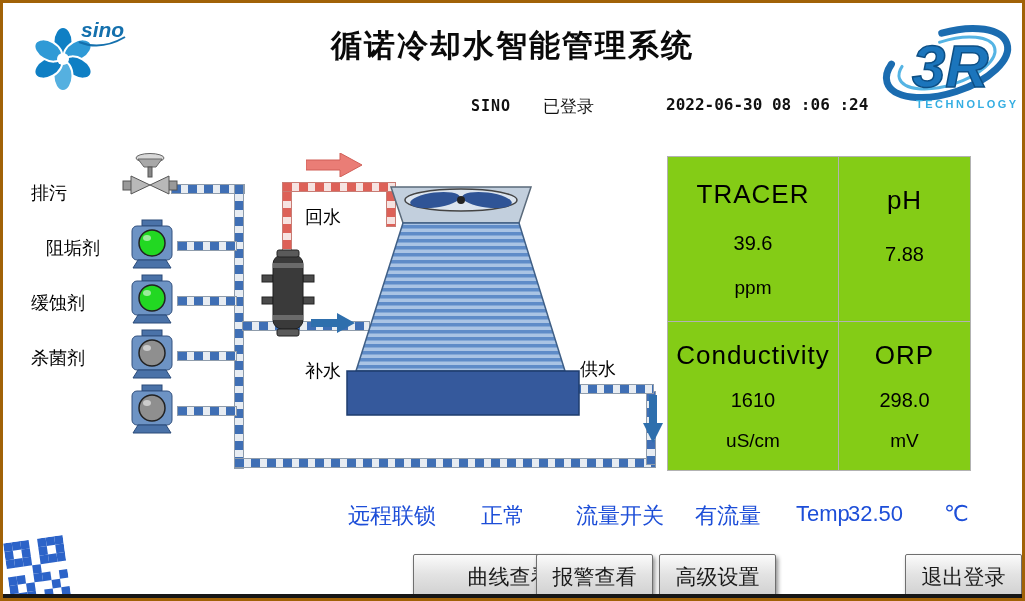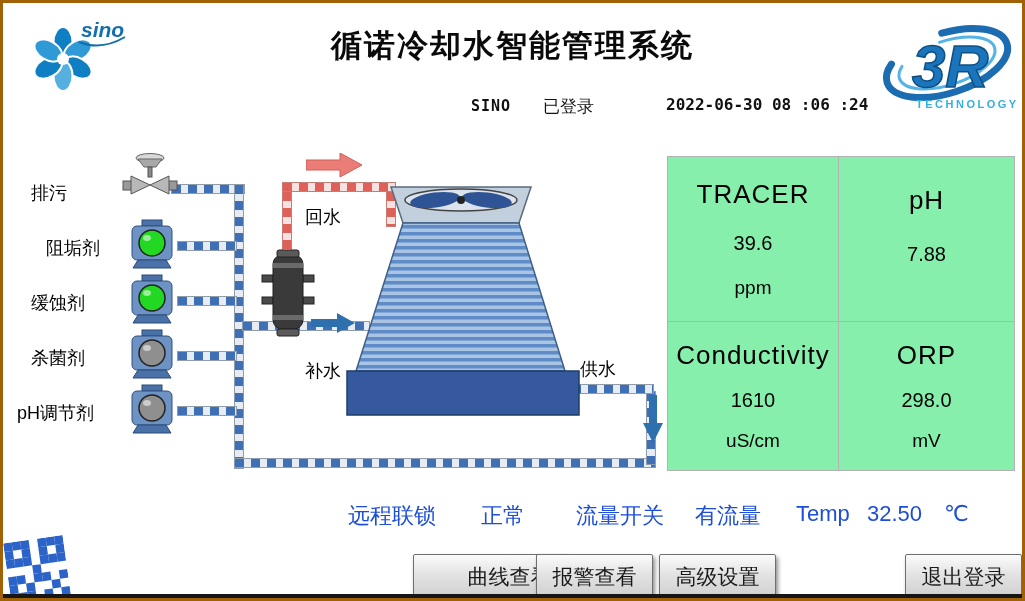--- a/index.html
+++ b/index.html
@@ -20,23 +20,23 @@
   
   .label{position:absolute; font-size:18px; color:#000; white-space:nowrap;}
   
   .pipe{position:absolute; box-sizing:border-box; border:1px solid #8f9cab; background-color:#e7ecf2;}
   .pipe-h{height:10px; background-image:repeating-linear-gradient(90deg,#3f6fb5 0 9px,rgba(0,0,0,0) 9px 16px);}
   .pipe-v{width:10px;  background-image:repeating-linear-gradient(180deg,#3f6fb5 0 9px,rgba(0,0,0,0) 9px 16px);}
   .pipe-red{border-color:#c97c74; background-color:#f6e3e1;}
   .pipe-red.pipe-h{background-image:repeating-linear-gradient(90deg,#dd6158 0 9px,rgba(0,0,0,0) 9px 16px);}
   .pipe-red.pipe-v{background-image:repeating-linear-gradient(180deg,#dd6158 0 9px,rgba(0,0,0,0) 9px 16px);}
   
-  .panel{position:absolute; left:664px; top:153px; width:348px; height:315px;
+  .panel{position:absolute; left:664px; top:153px; width:304px; height:315px;
          display:grid; grid-template-columns:171px 1fr; grid-template-rows:165px 1fr;
-         border:1px solid #b2b2b2; box-sizing:border-box; background:#86efac;}
+         border:1px solid #b2b2b2; box-sizing:border-box; background:#84cc16;}
   .cell{border-right:1px solid #b2b2b2; border-bottom:1px solid #b2b2b2;
         display:flex; flex-direction:column; justify-content:space-evenly; align-items:center; color:#000;}
   .cell:nth-child(2n){border-right:none;}
   .cell:nth-child(n+3){border-bottom:none;}
   .r-name{font-size:26px; letter-spacing:1px;}
   .r-value{font-size:20px;}
   .r-unit{font-size:19px;}
   
   .status{position:absolute; top:498px; font-size:22px; color:#1d4ed8; white-space:nowrap;}
   
@@ -172,21 +172,20 @@
     <rect x="6" y="7" width="40" height="34" rx="5" fill="#6d93c4" stroke="#33517e"></rect>
     <polygon points="12,41 40,41 45,49 7,49" fill="#4a72a8" stroke="#2a4a78"></polygon>
     <circle cx="26" cy="24" r="13" stroke="#222" stroke-width="1.5" fill="#8f8f8f"></circle>
     <ellipse cx="21" cy="19" rx="4" ry="3" fill="rgba(255,255,255,0.55)"></ellipse>
   </svg>
 
   <span class="label" style="left:28px; top:178px;">排污</span>
   <span class="label" style="left:43px; top:233px;">阻垢剂</span>
   <span class="label" style="left:28px; top:288px;">缓蚀剂</span>
   <span class="label" style="left:28px; top:343px;">杀菌剂</span>
-  <span class="label" style="left:14px; top:398px;">pH调节剂</span>
   <span class="label" style="left:302px; top:202px;">回水</span>
   <span class="label" style="left:302px; top:356px;">补水</span>
   <span class="label" style="left:577px; top:354px;">供水</span>
 
   <div class="panel">
     <div class="cell">
       <div class="r-name">TRACER</div>
       <div class="r-value">39.6</div>
       <div class="r-unit">ppm</div>
     </div>
@@ -205,21 +204,21 @@
       <div class="r-value">298.0</div>
       <div class="r-unit">mV</div>
     </div>
   </div>
 
   <span class="status" style="left:345px;">远程联锁</span>
   <span class="status" style="left:478px;">正常</span>
   <span class="status" style="left:573px;">流量开关</span>
   <span class="status" style="left:692px;">有流量</span>
   <span class="status" style="left:793px;">Temp</span>
-  <span class="status" style="left:864px;">32.50</span>
+  <span class="status" style="left:845px;">32.50</span>
   <span class="status" style="left:941px;">℃</span>
 
   <div class="btn" style="left:410px;padding-left:38px;">曲线查看</div>
   <div class="btn" style="left:533px;">报警查看</div>
   <div class="btn" style="left:656px;">高级设置</div>
   <div class="btn" style="left:902px;">退出登录</div>
 
   <svg class="abs" style="left:4px; top:536px; transform:rotate(-8deg);" width="60" height="60" viewBox="0 0 56 56">
     <g fill="#2c63c8">
       <rect x="0" y="0" width="8" height="8"></rect>

